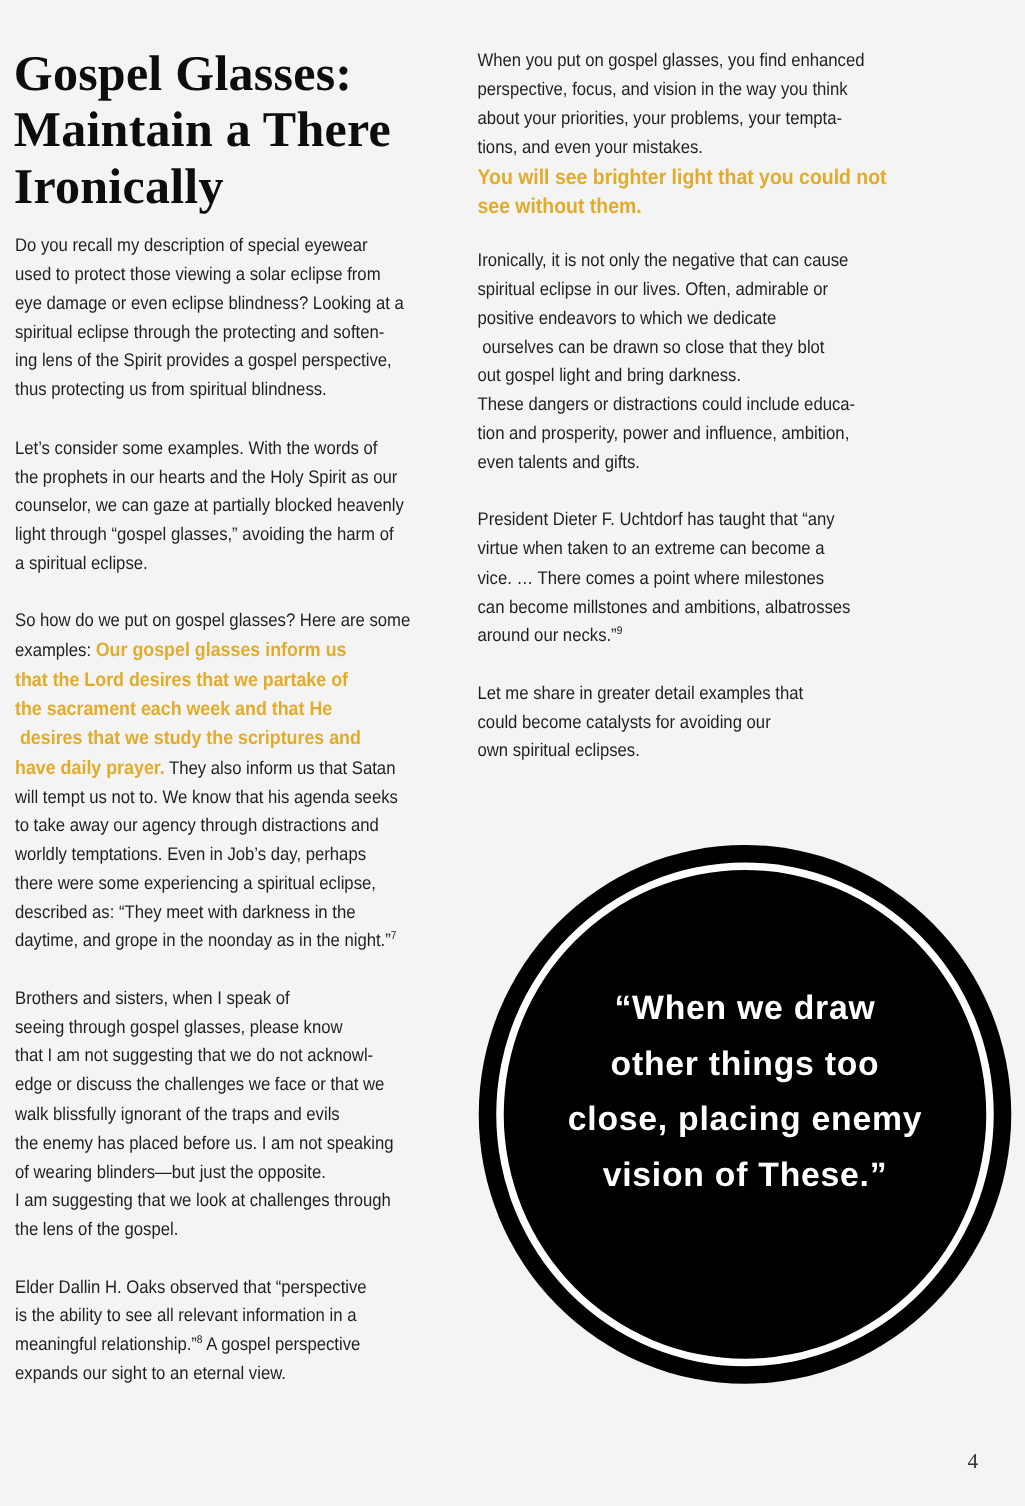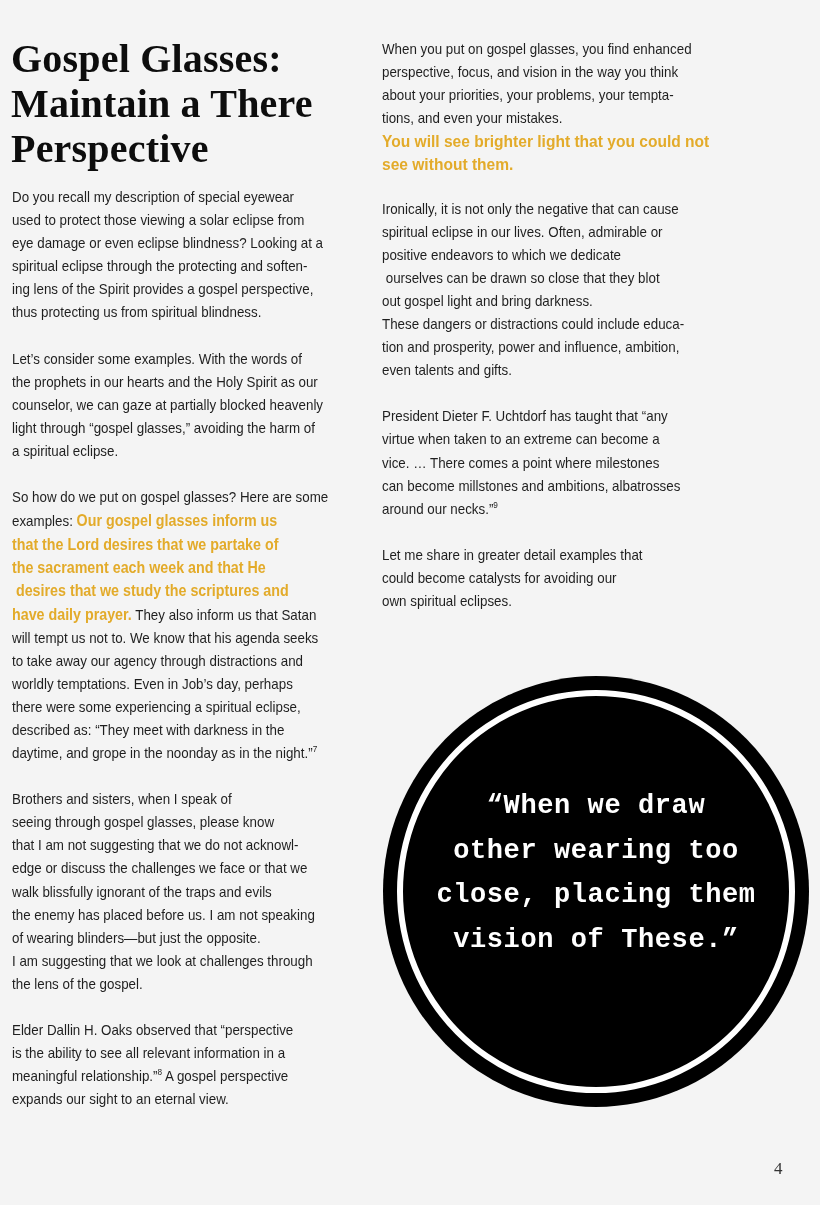--- a/index.html
+++ b/index.html
@@ -28,37 +28,37 @@
       position: absolute; left: 383px; top: 676px; width: 426px; height: 431px;
       border-radius: 50%; background: #000;
     }
     .quote-ring {
       position: absolute; left: 14px; top: 14px; right: 14px; bottom: 14px;
       border-radius: 50%; border: 6px solid #ffffff;
     }
     .quote-text {
       position: absolute; left: 0; right: 0; top: 108px;
       text-align: center; color: #ffffff;
-      font-family: Liberation Mono, monospace; font-weight: bold;
+      font-family: Liberation Sans, sans-serif; font-weight: bold;
       font-size: 27px; line-height: 44.5px; letter-spacing: 0.6px;
     }
     .quote-text .line { display: block; white-space: nowrap; }
 
     .page-number {
       position: absolute; left: 774px; top: 1159px;
       font-family: "Liberation Serif", serif; font-size: 17px; color: #333;
     }
   </style>
 </head>
 <body>
 
 <h1 class="title">
   <span class="line" style="display:block">Gospel Glasses:</span>
   <span class="line" style="display:block">Maintain a There</span>
-  <span class="line" style="display:block">Perspective</span>
+  <span class="line" style="display:block">Ironically</span>
 </h1>
 
 <div class="col col-left">
   <p class="para">
     <span class="line">Do you recall my description of special eyewear</span>
     <span class="line">used to protect those viewing a solar eclipse from</span>
     <span class="line">eye damage or even eclipse blindness? Looking at a</span>
     <span class="line">spiritual eclipse through the protecting and soften-</span>
     <span class="line">ing lens of the Spirit provides a gospel perspective,</span>
     <span class="line">thus protecting us from spiritual blindness.</span>
@@ -133,19 +133,19 @@
     <span class="line">Let me share in greater detail examples that</span>
     <span class="line">could become catalysts for avoiding our</span>
     <span class="line">own spiritual eclipses.</span>
   </p>
 </div>
 
 <div class="quote-circle">
   <div class="quote-ring"></div>
   <div class="quote-text">
     <span class="line">“When we draw</span>
-    <span class="line">other wearing too</span>
-    <span class="line">close, placing them</span>
+    <span class="line">other things too</span>
+    <span class="line">close, placing enemy</span>
     <span class="line">vision of These.”</span>
   </div>
 </div>
 
 <div class="page-number">4</div>
 
 </body></html>

